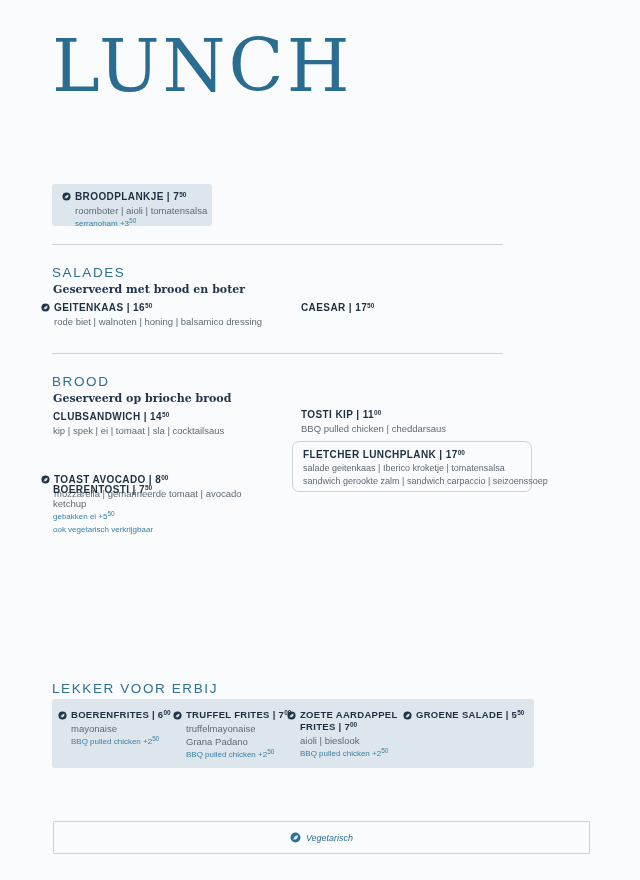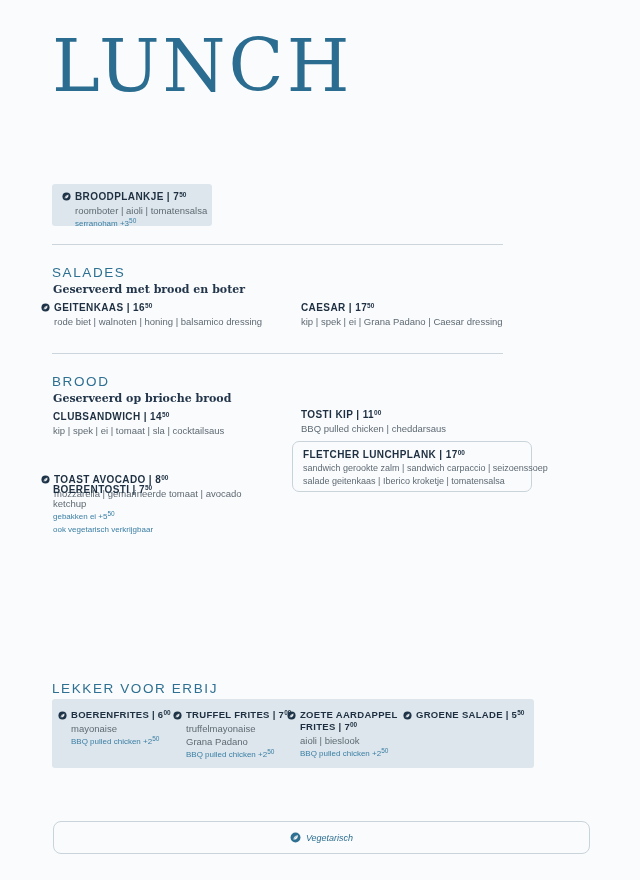--- a/index.html
+++ b/index.html
@@ -80,21 +80,21 @@
   .erbij-title {
     font-size:9.5px;
     font-weight:bold;
     color:#1d2f40;
     letter-spacing:0.3px;
     line-height:12px;
     white-space:nowrap;
   }
   .footer-box {
     border:1px solid #c9d3da;
-    border-radius:8px;
+    border-radius:1px;
     display:flex; flex-direction:column; align-items:center; justify-content:center;
     gap:3px;
   }
   .footer-veg {
     display:flex; align-items:center; gap:5px;
     color:#2e7091;
     font-style:italic;
     font-size:9px;
   }
   .footer-veg .ficon { width:11px; height:11px; color:#2e7091; }
@@ -137,21 +137,20 @@
         <circle cx="6" cy="6" r="5.4" fill="currentColor"></circle>
         <path d="M3.3 8.7 C3.7 5.4 5.8 3.8 8.8 3.2 C9 6.6 7.2 8.5 4.3 8.4 Z M3.3 8.7 C4.4 7 5.6 5.8 7.4 4.6" fill="#ffffff" stroke="currentColor" stroke-width="0.4"></path>
       </svg>
   </span>
   <div class="item-title"><span>GEITENKAAS | 16</span><span class="sup">50</span></div>
   <div class="desc">rode biet | walnoten | honing | balsamico dressing</div>
 </div>
 
 <div class="item" style="left:301px; top:301px;">
   <div class="item-title"><span>CAESAR | 17</span><span class="sup">50</span></div>
-  <div class="desc">kip | spek | ei | Grana Padano | Caesar dressing</div>
 </div>
 
 <div class="abs divider" style="left:52px; top:353px; width:451px;"></div>
 
 <div class="abs section-heading" style="left:52px; top:374px;">BROOD</div>
 <div class="abs sub-serif" style="left:53px; top:392px;">Geserveerd op brioche brood</div>
 
 <div class="item" style="left:53px; top:410px;">
   <div class="item-title"><span>CLUBSANDWICH | 14</span><span class="sup">50</span></div>
   <div class="desc">kip | spek | ei | tomaat | sla | cocktailsaus</div>
@@ -169,22 +168,22 @@
         <path d="M3.3 8.7 C3.7 5.4 5.8 3.8 8.8 3.2 C9 6.6 7.2 8.5 4.3 8.4 Z M3.3 8.7 C4.4 7 5.6 5.8 7.4 4.6" fill="#ffffff" stroke="currentColor" stroke-width="0.4"></path>
       </svg>
   </span>
   <div class="item-title"><span>TOAST AVOCADO | 8</span><span class="sup">00</span></div>
   <div class="desc">mozzarella | gemarineerde tomaat | avocado</div>
 </div>
 
 <div class="abs outline-box" style="left:292px; top:441px; width:240px; height:51px; padding:6px 10px;">
   <div>
     <div class="item-title"><span>FLETCHER LUNCHPLANK | 17</span><span class="sup">00</span></div>
+    <div class="desc" style="font-size:9px;">salade geitenkaas | Iberico kroketje | tomatensalsa</div>
     <div class="desc" style="font-size:9px;">sandwich gerookte zalm | sandwich carpaccio | seizoenssoep</div>
-    <div class="desc" style="font-size:9px;">salade geitenkaas | Iberico kroketje | tomatensalsa</div>
   </div>
 </div>
 
 <div class="item" style="left:53px; top:483px;">
   <div class="item-title"><span>BOERENTOSTI | 7</span><span class="sup">50</span></div>
   <div class="desc">ketchup</div>
   <div class="note"><span>gebakken ei +5</span><span class="sup">50</span></div>
   <div class="note">ook vegetarisch verkrijgbaar</div>
 </div>
 

